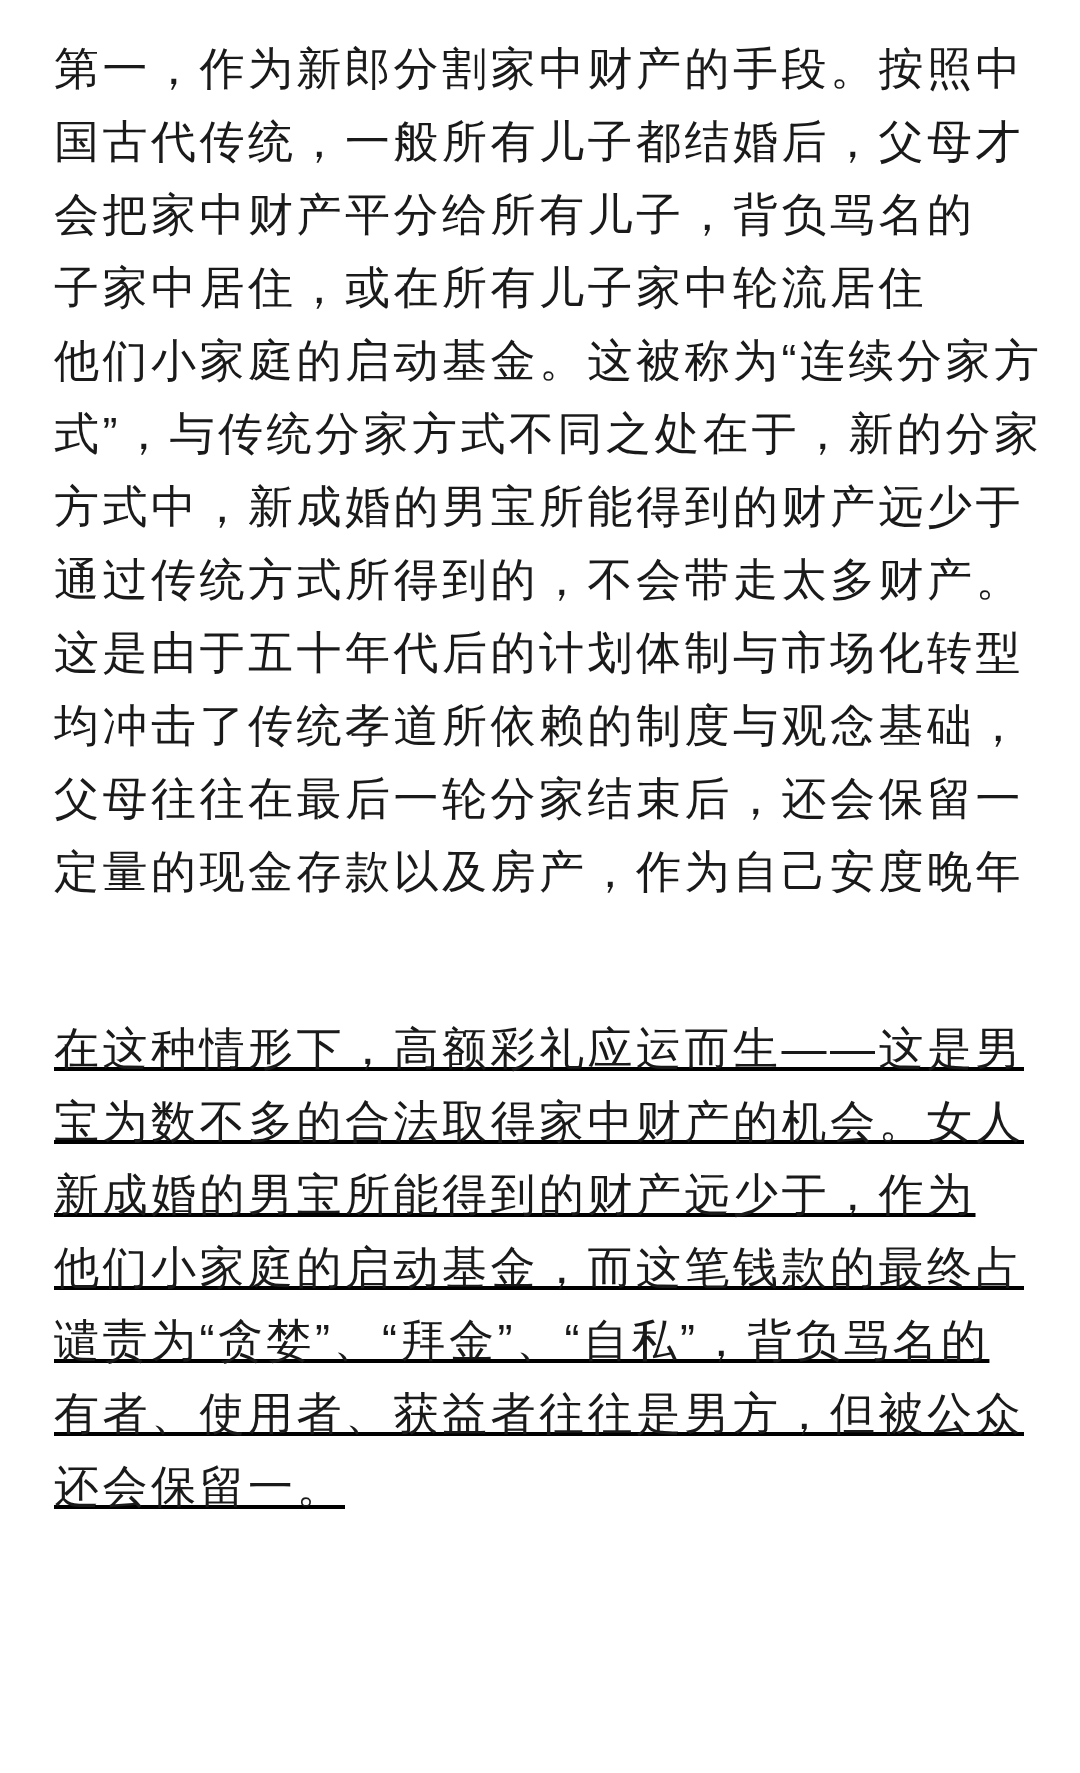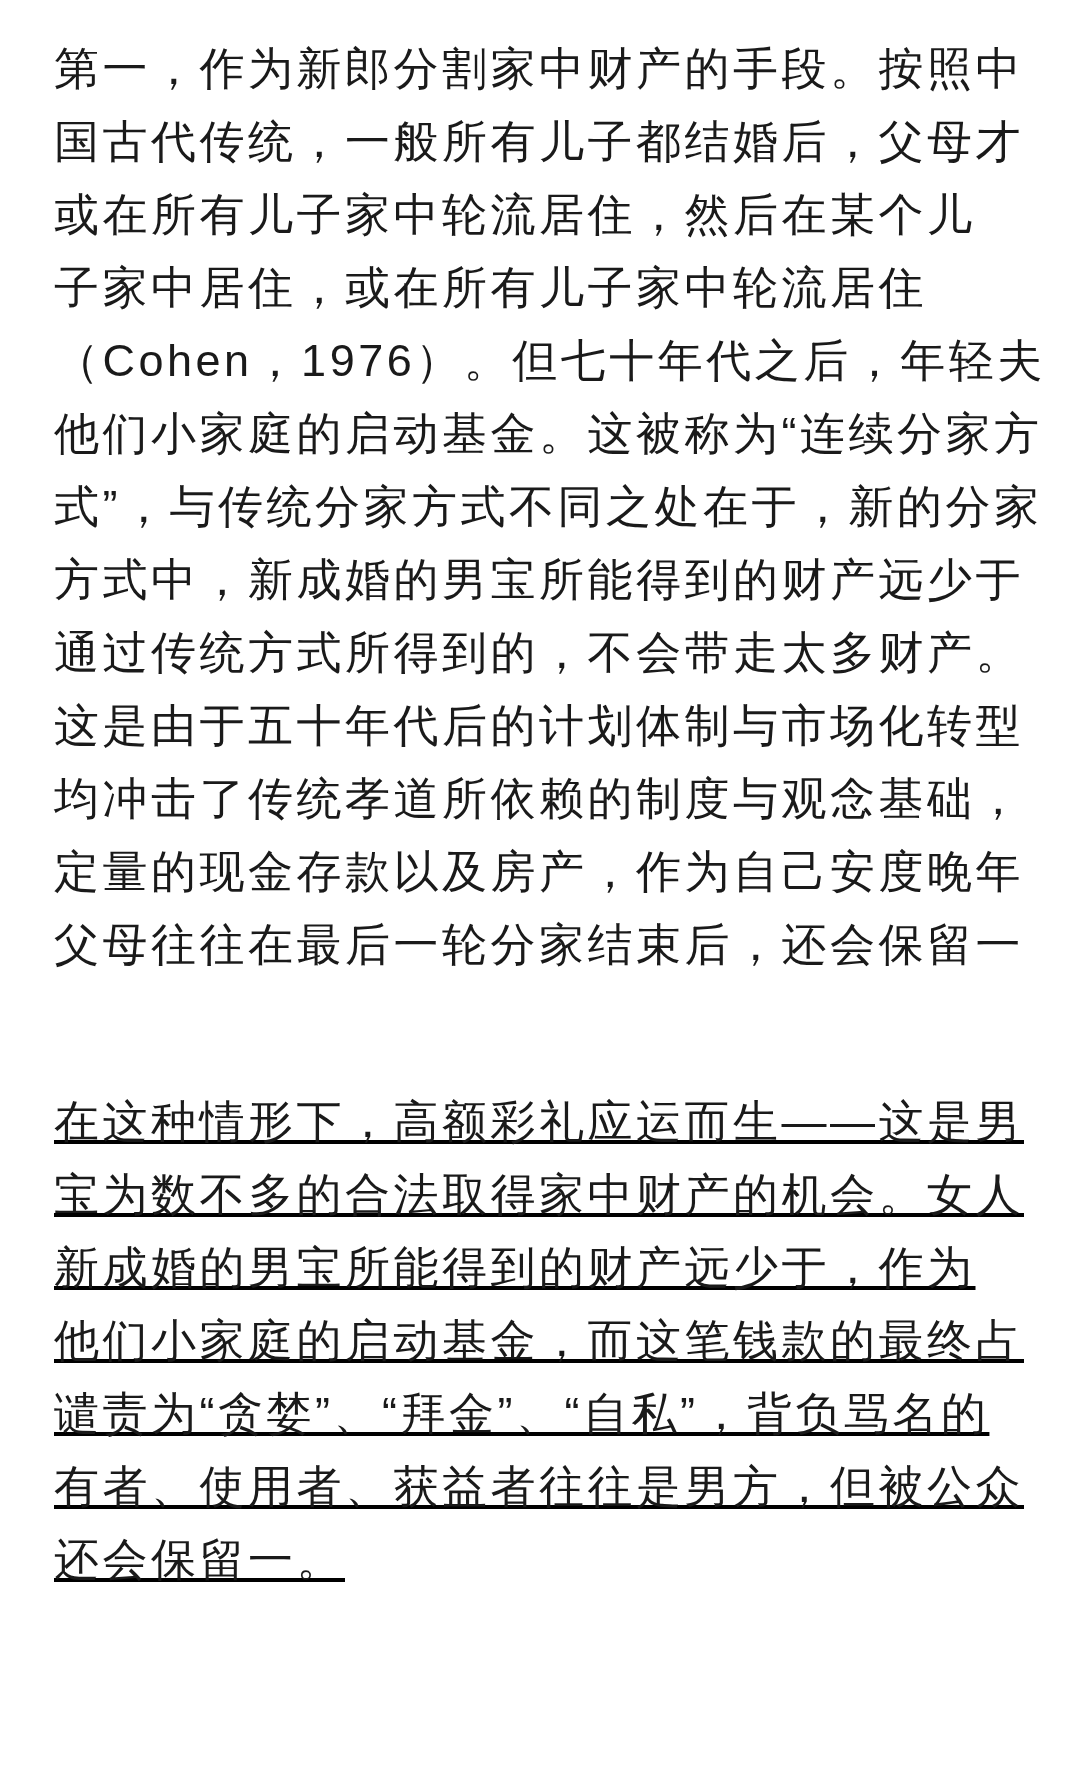--- a/index.html
+++ b/index.html
@@ -34,31 +34,30 @@
   }
 </style>
 </head>
 <body style="background: rgb(255, 255, 255);">
 
 <div class="page">
   <div class="content">
     <div class="paragraph first">
         <div class="line">第一，作为新郎分割家中财产的手段。按照中</div>
         <div class="line">国古代传统，一般所有儿子都结婚后，父母才</div>
-        <div class="line">或在所有儿子家中轮流居住，然后在某个儿</div>
+        <div class="line">会把家中财产平分给所有儿子，背负骂名的</div>
         <div class="line">子家中居住，或在所有儿子家中轮流居住</div>
-        <div class="line">（Cohen，1976）。但七十年代之后，年轻夫</div>
         <div class="line">他们小家庭的启动基金。这被称为“连续分家方</div>
         <div class="line">式”，与传统分家方式不同之处在于，新的分家</div>
         <div class="line">方式中，新成婚的男宝所能得到的财产远少于</div>
         <div class="line">通过传统方式所得到的，不会带走太多财产。</div>
         <div class="line">这是由于五十年代后的计划体制与市场化转型</div>
         <div class="line">均冲击了传统孝道所依赖的制度与观念基础，</div>
+        <div class="line">父母往往在最后一轮分家结束后，还会保留一</div>
         <div class="line">定量的现金存款以及房产，作为自己安度晚年</div>
-        <div class="line">父母往往在最后一轮分家结束后，还会保留一</div>
       </div>
     <div class="paragraph second">
         <div class="line">在这种情形下，高额彩礼应运而生——这是男</div>
         <div class="line">宝为数不多的合法取得家中财产的机会。女人</div>
         <div class="line">新成婚的男宝所能得到的财产远少于，作为</div>
         <div class="line">他们小家庭的启动基金，而这笔钱款的最终占</div>
         <div class="line">谴责为“贪婪”、“拜金”、“自私”，背负骂名的</div>
         <div class="line">有者、使用者、获益者往往是男方，但被公众</div>
         <div class="line">还会保留一。</div>
       </div>

